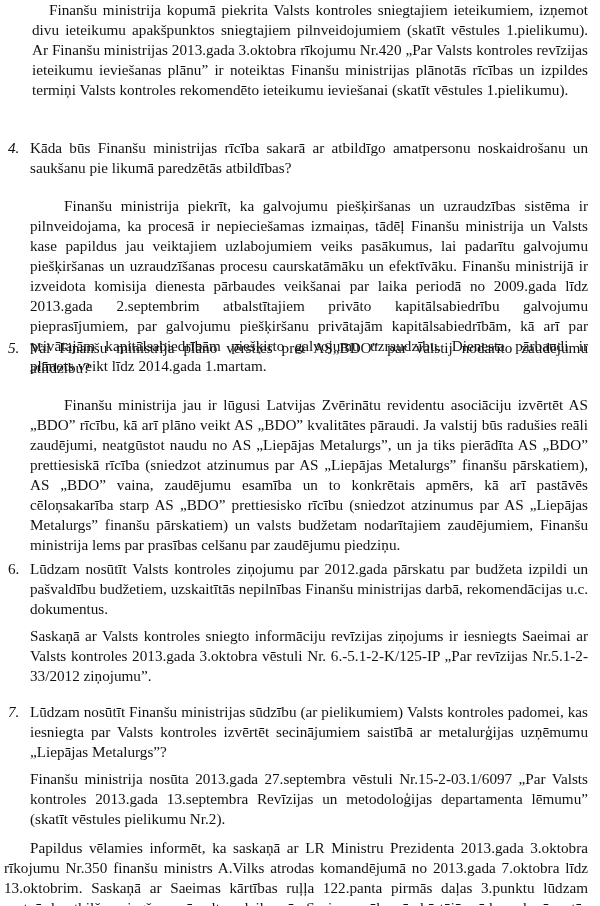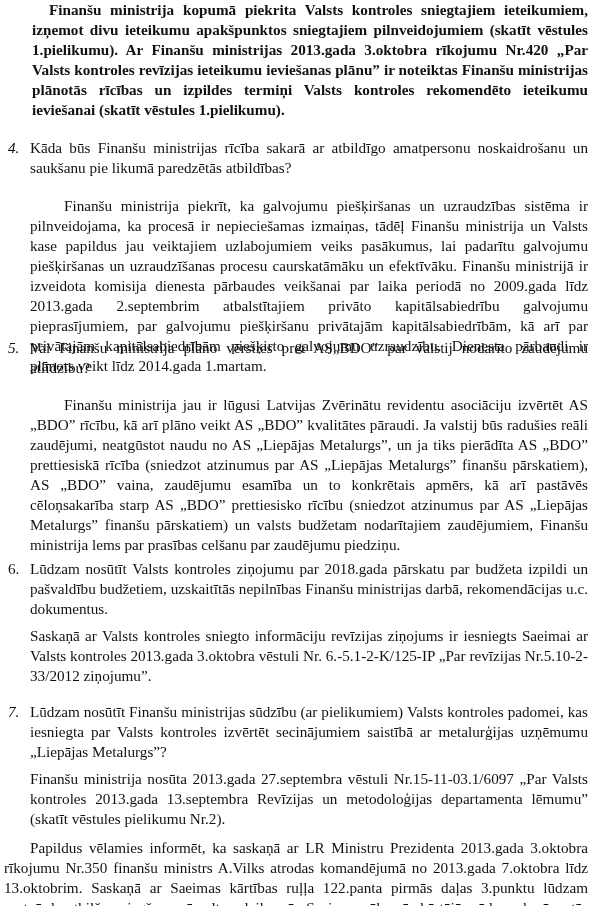--- a/index.html
+++ b/index.html
@@ -3,21 +3,21 @@
 <meta charset="utf-8">
 <style>
   html, body { margin: 0; padding: 0; background: #ffffff; }
   body {
     width: 600px; height: 906px; overflow: hidden;
     font-family: "Liberation Serif", "DejaVu Serif", serif;
     font-size: 15.2px; line-height: 20px; color: #111111;
   }
   .page { position: relative; padding: 0 12px 0 0; }
   p { margin: 0; text-align: justify; }
-  .intro { position: absolute; left: 32px; right: 12px; top: 0px; text-indent: 17px; font-weight: bold; }
+  .intro { position: absolute; left: 32px; right: 12px; top: 0px; text-indent: 17px; }
   .q { position: absolute; left: 8px; right: 12px; display: flex; }
   .q .num { width: 22px; flex: 0 0 22px; font-style: italic; }
   .q .num.upright { font-style: normal; }
   .q .qtext { flex: 1; text-align: justify; }
   .ans { position: absolute; left: 30px; right: 12px; }
   .ans.indent { text-indent: 34px; margin-top: 10px; }
   .closing { position: absolute; left: 4px; right: 12px; text-indent: 26px; }
 </style>
 </head>
 <body>
@@ -33,25 +33,25 @@
   <p class="ans indent" style="top:186px">Finanšu ministrija piekrīt, ka galvojumu piešķiršanas un uzraudzības sistēma ir pilnveidojama, ka procesā ir nepieciešamas izmaiņas, tādēļ Finanšu ministrija un Valsts kase papildus jau veiktajiem uzlabojumiem veiks pasākumus, lai padarītu galvojumu piešķiršanas un uzraudzīšanas procesu caurskatāmāku un efektīvāku. Finanšu ministrijā ir izveidota komisija dienesta pārbaudes veikšanai par laika periodā no 2009.gada līdz 2013.gada 2.septembrim atbalstītajiem privāto kapitālsabiedrību galvojumu pieprasījumiem, par galvojumu piešķiršanu privātajām kapitālsabiedrībām, kā arī par privātajām kapitālsabiedrībām piešķirto galvojumu uzraudzību. Dienesta pārbaudi ir plānots veikt līdz 2014.gada 1.martam.</p>
 
   <div class="q" style="top:338px">
     <span class="num">5.</span>
     <p class="qtext">Vai Finanšu ministrija plāno vērsties pret AS„BDO” par valstij nodarīto zaudējumu atlīdzību?</p>
   </div>
   <p class="ans indent" style="top:385px">Finanšu ministrija jau ir lūgusi Latvijas Zvērinātu revidentu asociāciju izvērtēt AS „BDO” rīcību, kā arī plāno veikt AS „BDO” kvalitātes pāraudi. Ja valstij būs radušies reāli zaudējumi, neatgūstot naudu no AS „Liepājas Metalurgs”, un ja tiks pierādīta AS „BDO” prettiesiskā rīcība (sniedzot atzinumus par AS „Liepājas Metalurgs” finanšu pārskatiem), AS „BDO” vaina, zaudējumu esamība un to konkrētais apmērs, kā arī pastāvēs cēloņsakarība starp AS „BDO” prettiesisko rīcību (sniedzot atzinumus par AS „Liepājas Metalurgs” finanšu pārskatiem) un valsts budžetam nodarītajiem zaudējumiem, Finanšu ministrija lems par prasības celšanu par zaudējumu piedziņu.</p>
 
   <div class="q" style="top:559px">
     <span class="num upright">6.</span>
-    <p class="qtext">Lūdzam nosūtīt Valsts kontroles ziņojumu par 2018.gada pārskatu par budžeta izpildi un pašvaldību budžetiem, uzskaitītās nepilnības Finanšu ministrijas darbā, rekomendācijas u.c. dokumentus.</p>
+    <p class="qtext">Lūdzam nosūtīt Valsts kontroles ziņojumu par 2012.gada pārskatu par budžeta izpildi un pašvaldību budžetiem, uzskaitītās nepilnības Finanšu ministrijas darbā, rekomendācijas u.c. dokumentus.</p>
   </div>
-  <p class="ans" style="top:626px">Saskaņā ar Valsts kontroles sniegto informāciju revīzijas ziņojums ir iesniegts Saeimai ar Valsts kontroles 2013.gada 3.oktobra vēstuli Nr. 6.-5.1-2-K/125-IP „Par revīzijas Nr.5.10-2-33/2012 ziņojumu”.</p>
+  <p class="ans" style="top:626px">Saskaņā ar Valsts kontroles sniegto informāciju revīzijas ziņojums ir iesniegts Saeimai ar Valsts kontroles 2013.gada 3.oktobra vēstuli Nr. 6.-5.1-2-K/125-IP „Par revīzijas Nr.5.1-2-33/2012 ziņojumu”.</p>
 
   <div class="q" style="top:702px">
     <span class="num">7.</span>
     <p class="qtext">Lūdzam nosūtīt Finanšu ministrijas sūdzību (ar pielikumiem) Valsts kontroles padomei, kas iesniegta par Valsts kontroles izvērtēt secinājumiem saistībā ar metalurģijas uzņēmumu „Liepājas Metalurgs”?</p>
   </div>
-  <p class="ans" style="top:769px">Finanšu ministrija nosūta 2013.gada 27.septembra vēstuli Nr.15-11-03.1/6097 „Par Valsts kontroles 2013.gada 13.septembra Revīzijas un metodoloģijas departamenta lēmumu” (skatīt vēstules pielikumu Nr.2).</p>
+  <p class="ans" style="top:769px">Finanšu ministrija nosūta 2013.gada 27.septembra vēstuli Nr.15-2-03.1/6097 „Par Valsts kontroles 2013.gada 13.septembra Revīzijas un metodoloģijas departamenta lēmumu” (skatīt vēstules pielikumu Nr.2).</p>
 
   <p class="closing" style="top:838px">Papildus vēlamies informēt, ka saskaņā ar LR Ministru Prezidenta 2013.gada 3.oktobra rīkojumu Nr.350 finanšu ministrs A.Vilks atrodas komandējumā no 2013.gada 7.oktobra līdz 13.oktobrim. Saskaņā ar Saeimas kārtības ruļļa 122.panta pirmās daļas 3.punktu lūdzam mutvārdu atbilžu sniegšanu pārcelt uz laiku pēc Saeimas nākamās kārtējās sēdes sakarā ar tās amatpersonas attaisnotu prombūtni, kurai jautājums uzdots.</p>
 
 </div>
 
 </body></html>

